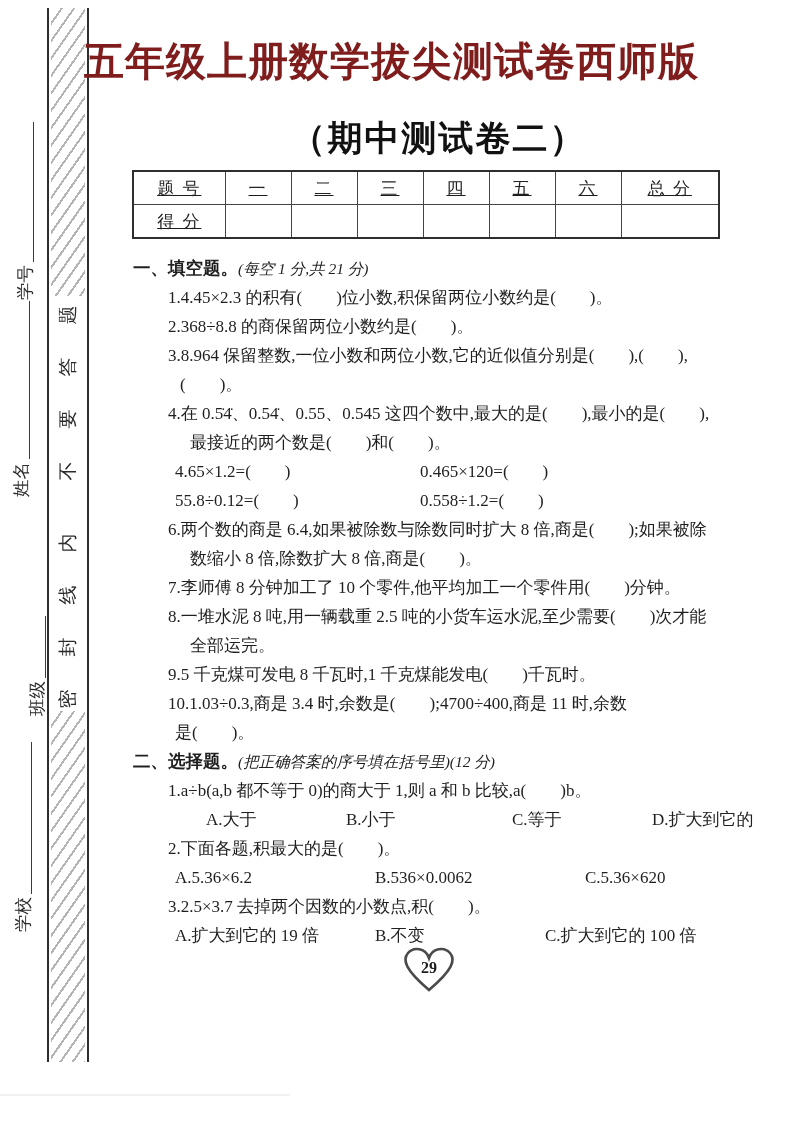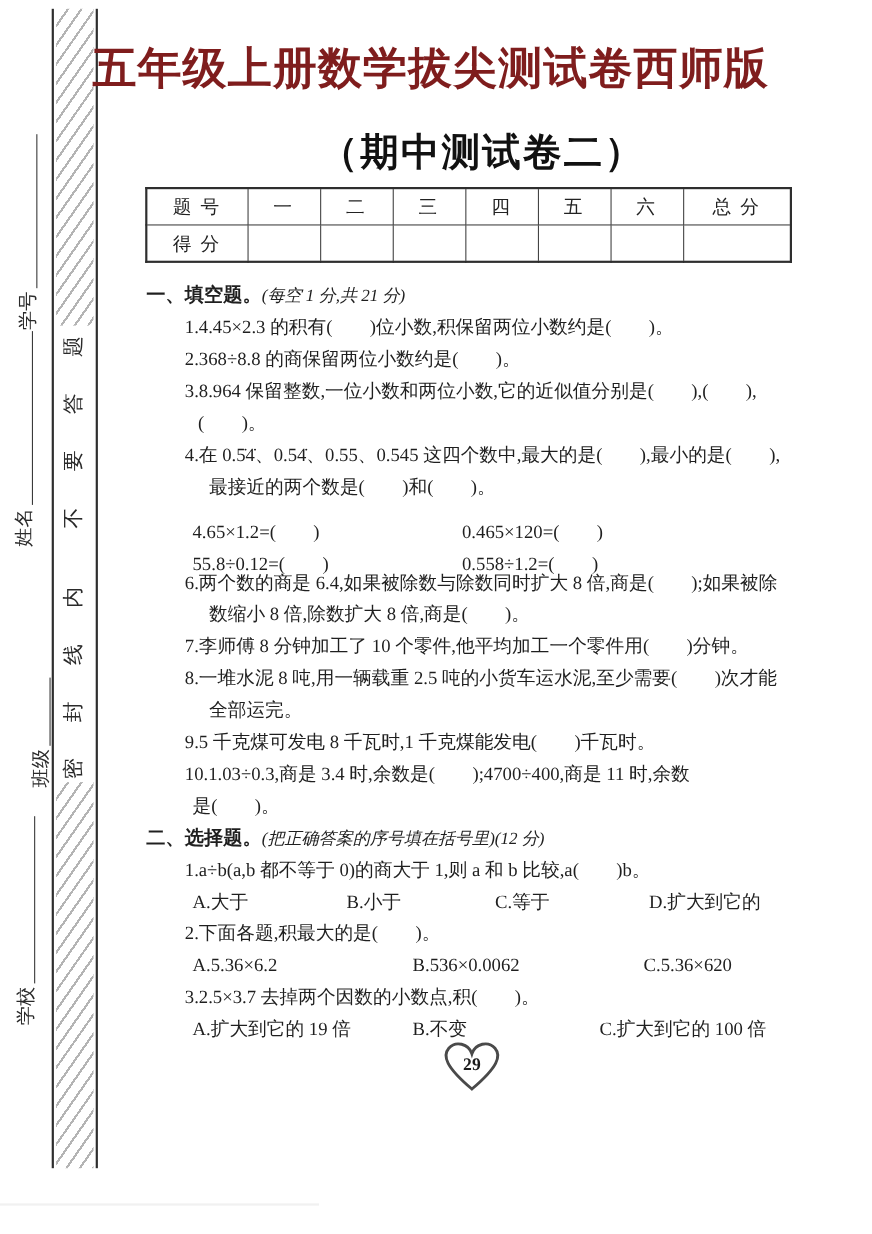--- a/index.html
+++ b/index.html
@@ -40,36 +40,37 @@
   .subtitle{
     position:absolute;left:100px;top:99px;width:645px;text-align:center;
     font-family:"Liberation Sans","DejaVu Sans",sans-serif;
     font-size:35px;font-weight:bold;letter-spacing:2px;margin:16px;color:#111;
   }
   
   table.score{
     position:absolute;left:132px;top:170px;width:586px;
     border-collapse:collapse;table-layout:fixed;
     border:2px solid #2e2e2e;
+    text-decoration:underline;
   }
   table.score td{
     border:1px solid #444;height:30px;text-align:center;
     font-size:17px;color:#222;letter-spacing:2px;
   }
   
   .content{position:absolute;left:133px;top:248px;width:630px;font-size:17px;color:#1f1f1f;}
   .ln{height:29px;line-height:41px;white-space:nowrap;}
   .ind35{padding-left:35px;}
   .ind42{padding-left:42px;}
   .ind47{padding-left:47px;}
   .ind57{padding-left:57px;}
   .sec-head{font-weight:bold;font-size:17.5px;}
   .note{font-weight:normal;font-size:15.5px;font-style:italic;}
-  .col245{display:inline-block;width:245px;margin-top:12px;}
-  .w140{display:inline-block;width:140px;}
+  .col245{display:inline-block;width:245px;}
+  .w140{display:inline-block;width:140px;margin-left:31px;}
   .w135{display:inline-block;width:135px;}
   .w200{display:inline-block;width:200px;}
   .w210{display:inline-block;width:210px;}
   .w170{display:inline-block;width:170px;}
   
   .page-num{position:absolute;left:399px;top:944px;width:60px;height:54px;}
 </style>
 </head>
 <body>
 

